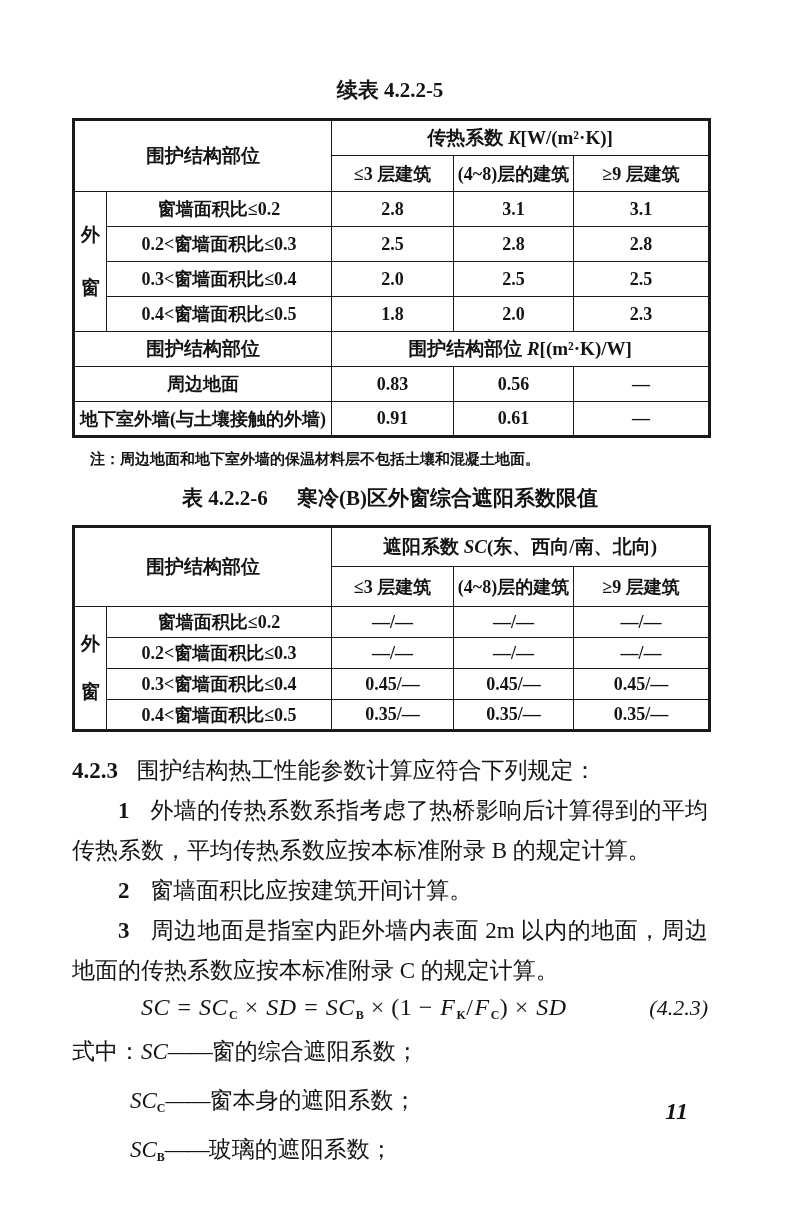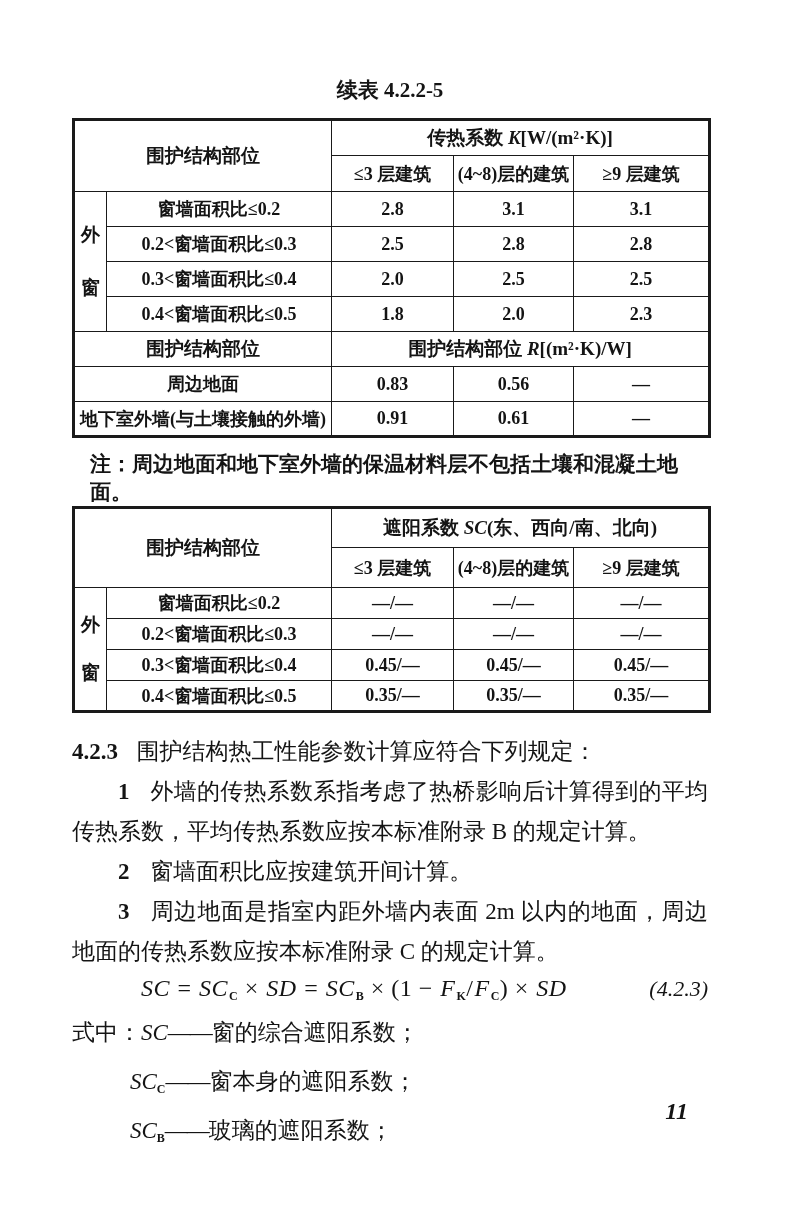--- a/index.html
+++ b/index.html
@@ -60,21 +60,21 @@
   }
   .t1 .side-inner { height: 134px; }
   .t2 .side-inner { height: 118px; }
   .sym { font-style: italic; font-family: "Liberation Serif", serif; }
   sub.s { font-size: 12px; vertical-align: -4px; font-style: normal; font-weight: bold; }
 
   
   .note {
     margin: 12px 0 0 18px;
     font-weight: bold;
-    font-size: 21px;
+    font-size: 15px;
   }
 
   
   .body-text { margin-top: 19px; font-size: 23px; line-height: 40px; }
   .para { margin: 0; text-align: justify; }
   .para .num { font-weight: bold; margin-right: 0.9em; }
   .indent { text-indent: 2em; }
   .sect-head .num { margin-right: 0.8em; }
 
   
@@ -172,20 +172,21 @@
           <td colspan="2">地下室外墙(与土壤接触的外墙)</td>
           <td>0.91</td>
           <td>0.61</td>
           <td>—</td>
         </tr>
       </tbody>
     </table>
 
     <p class="note">注：周边地面和地下室外墙的保温材料层不包括土壤和混凝土地面。</p>
 
+    <p class="tbl-title title-2"><span>表 4.2.2-6</span><span class="title-gap"></span><span>寒冷(B)区外窗综合遮阳系数限值</span></p>
 
     <table class="std t2">
       <colgroup>
         <col class="c-side">
           <col class="c-cond">
           <col class="c-v1">
           <col class="c-v2">
           <col class="c-v3">
       </colgroup>
       <tbody>

